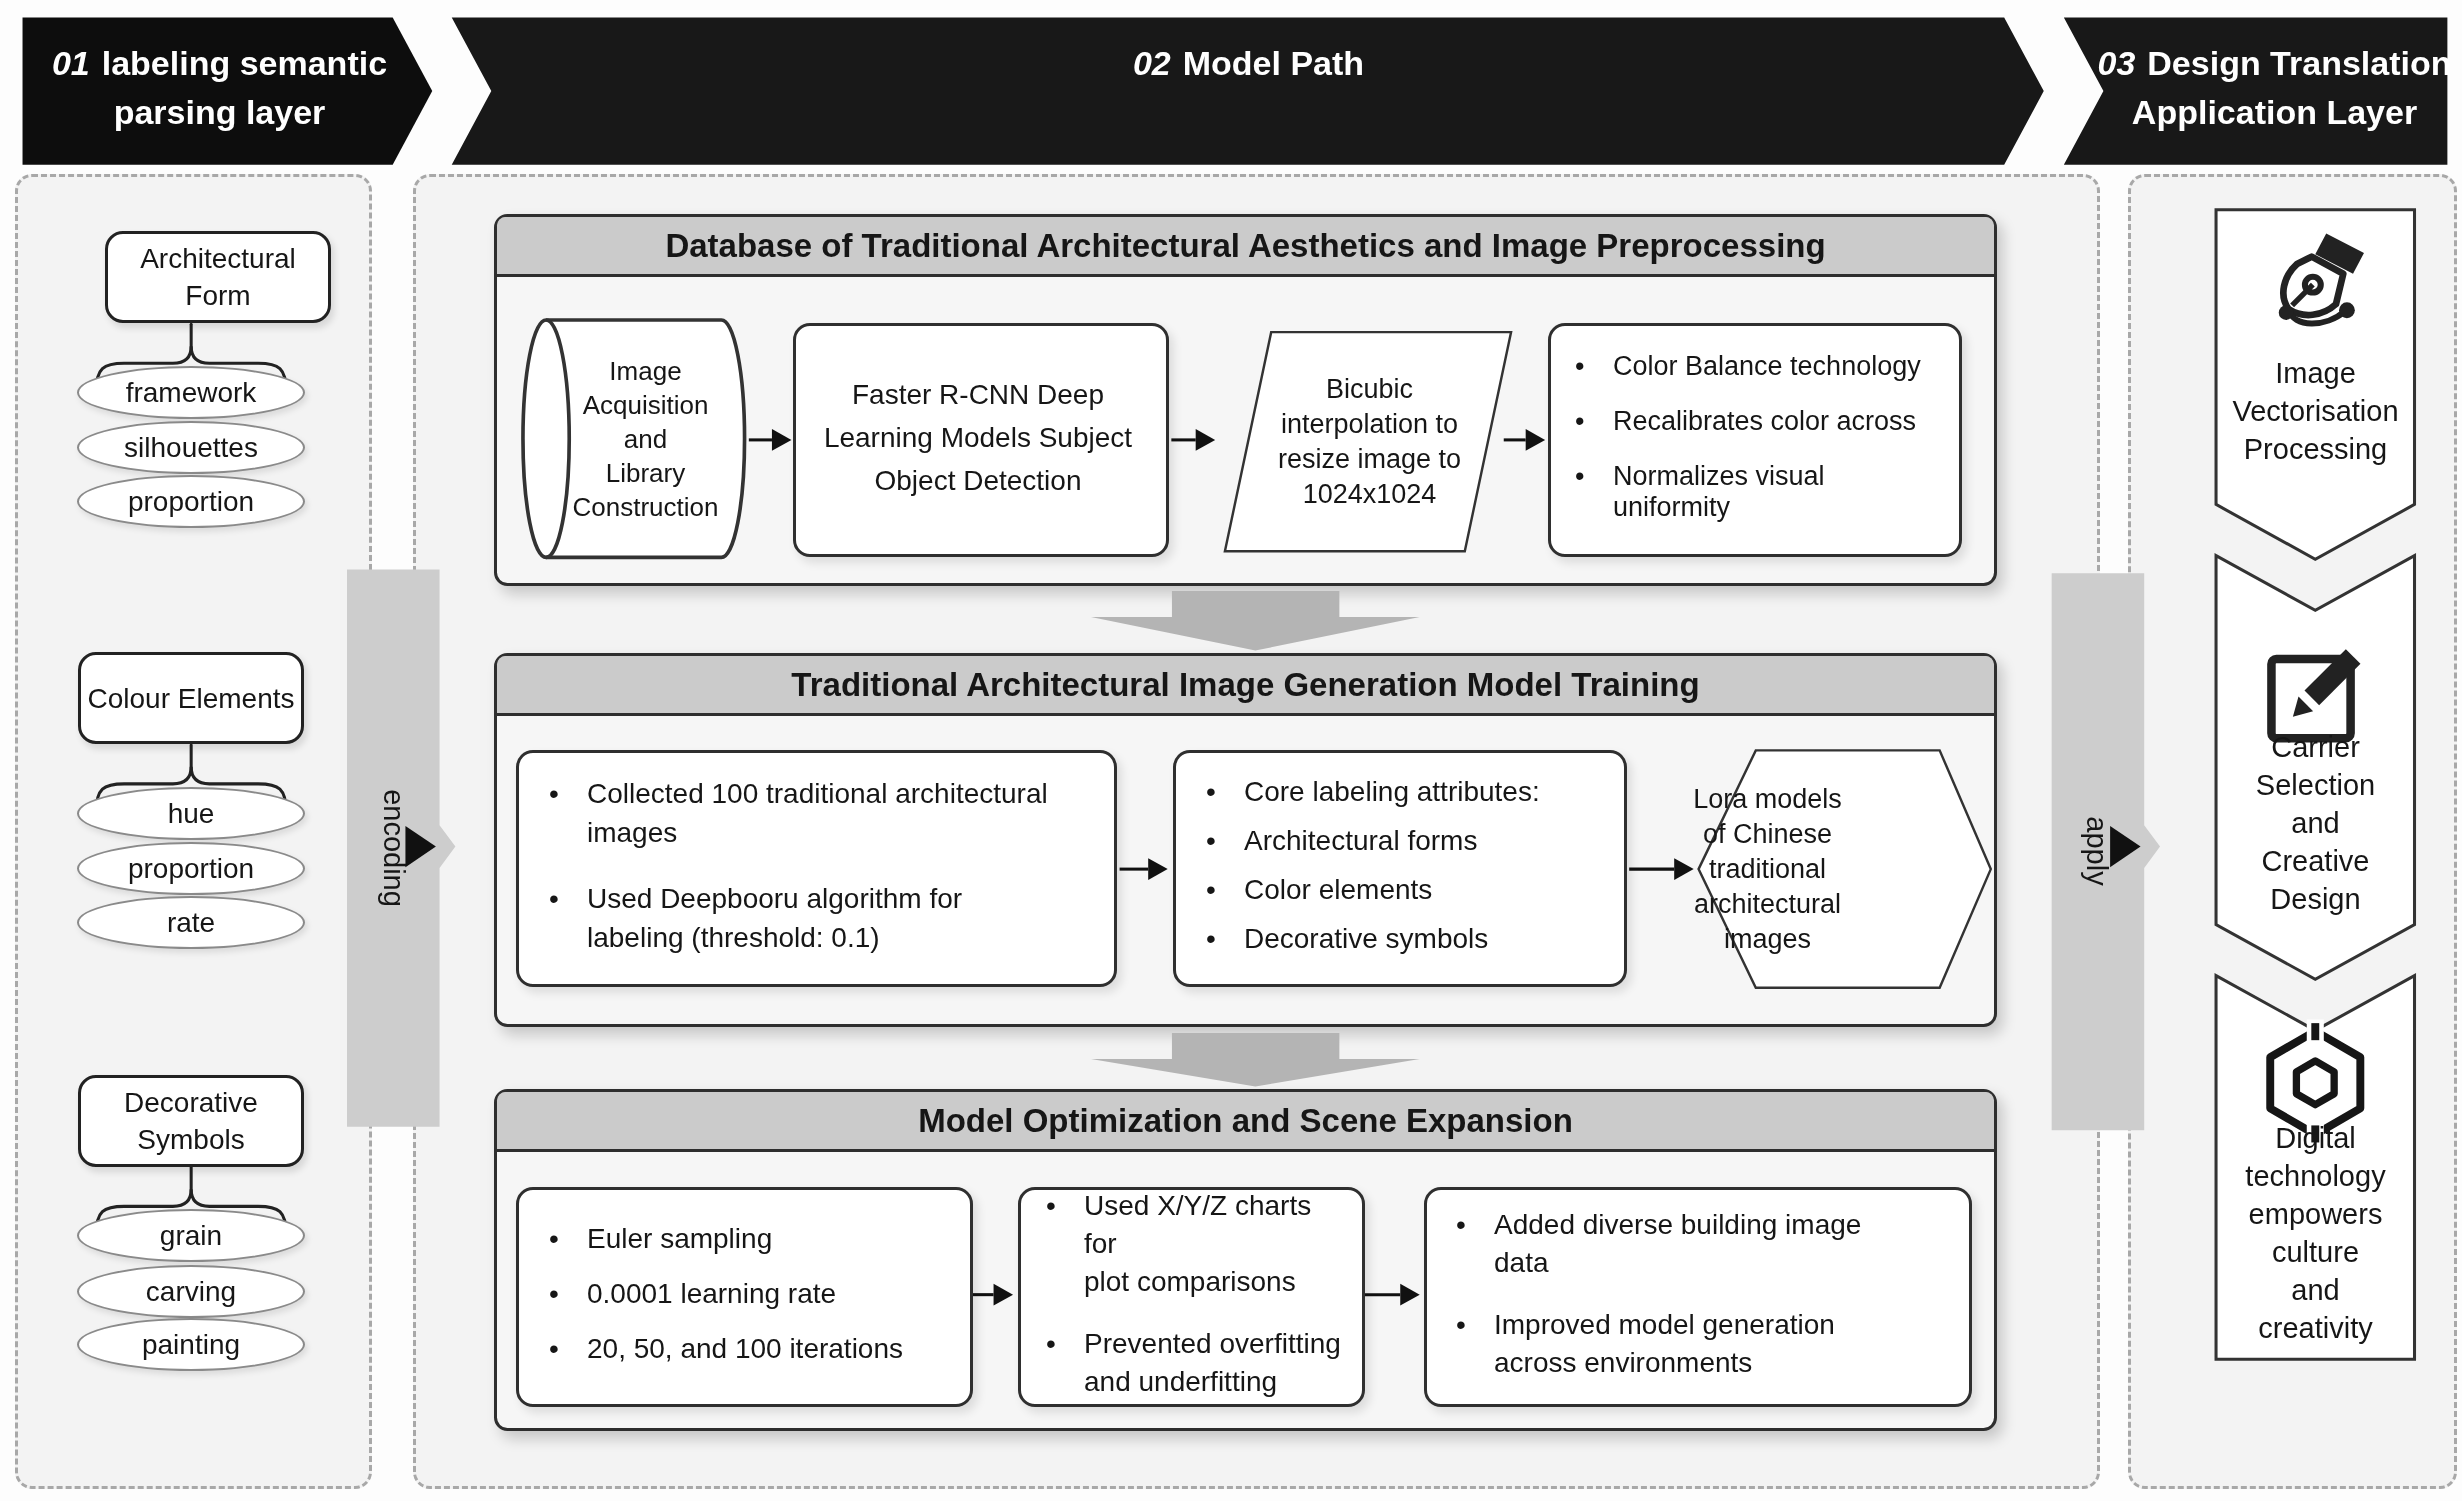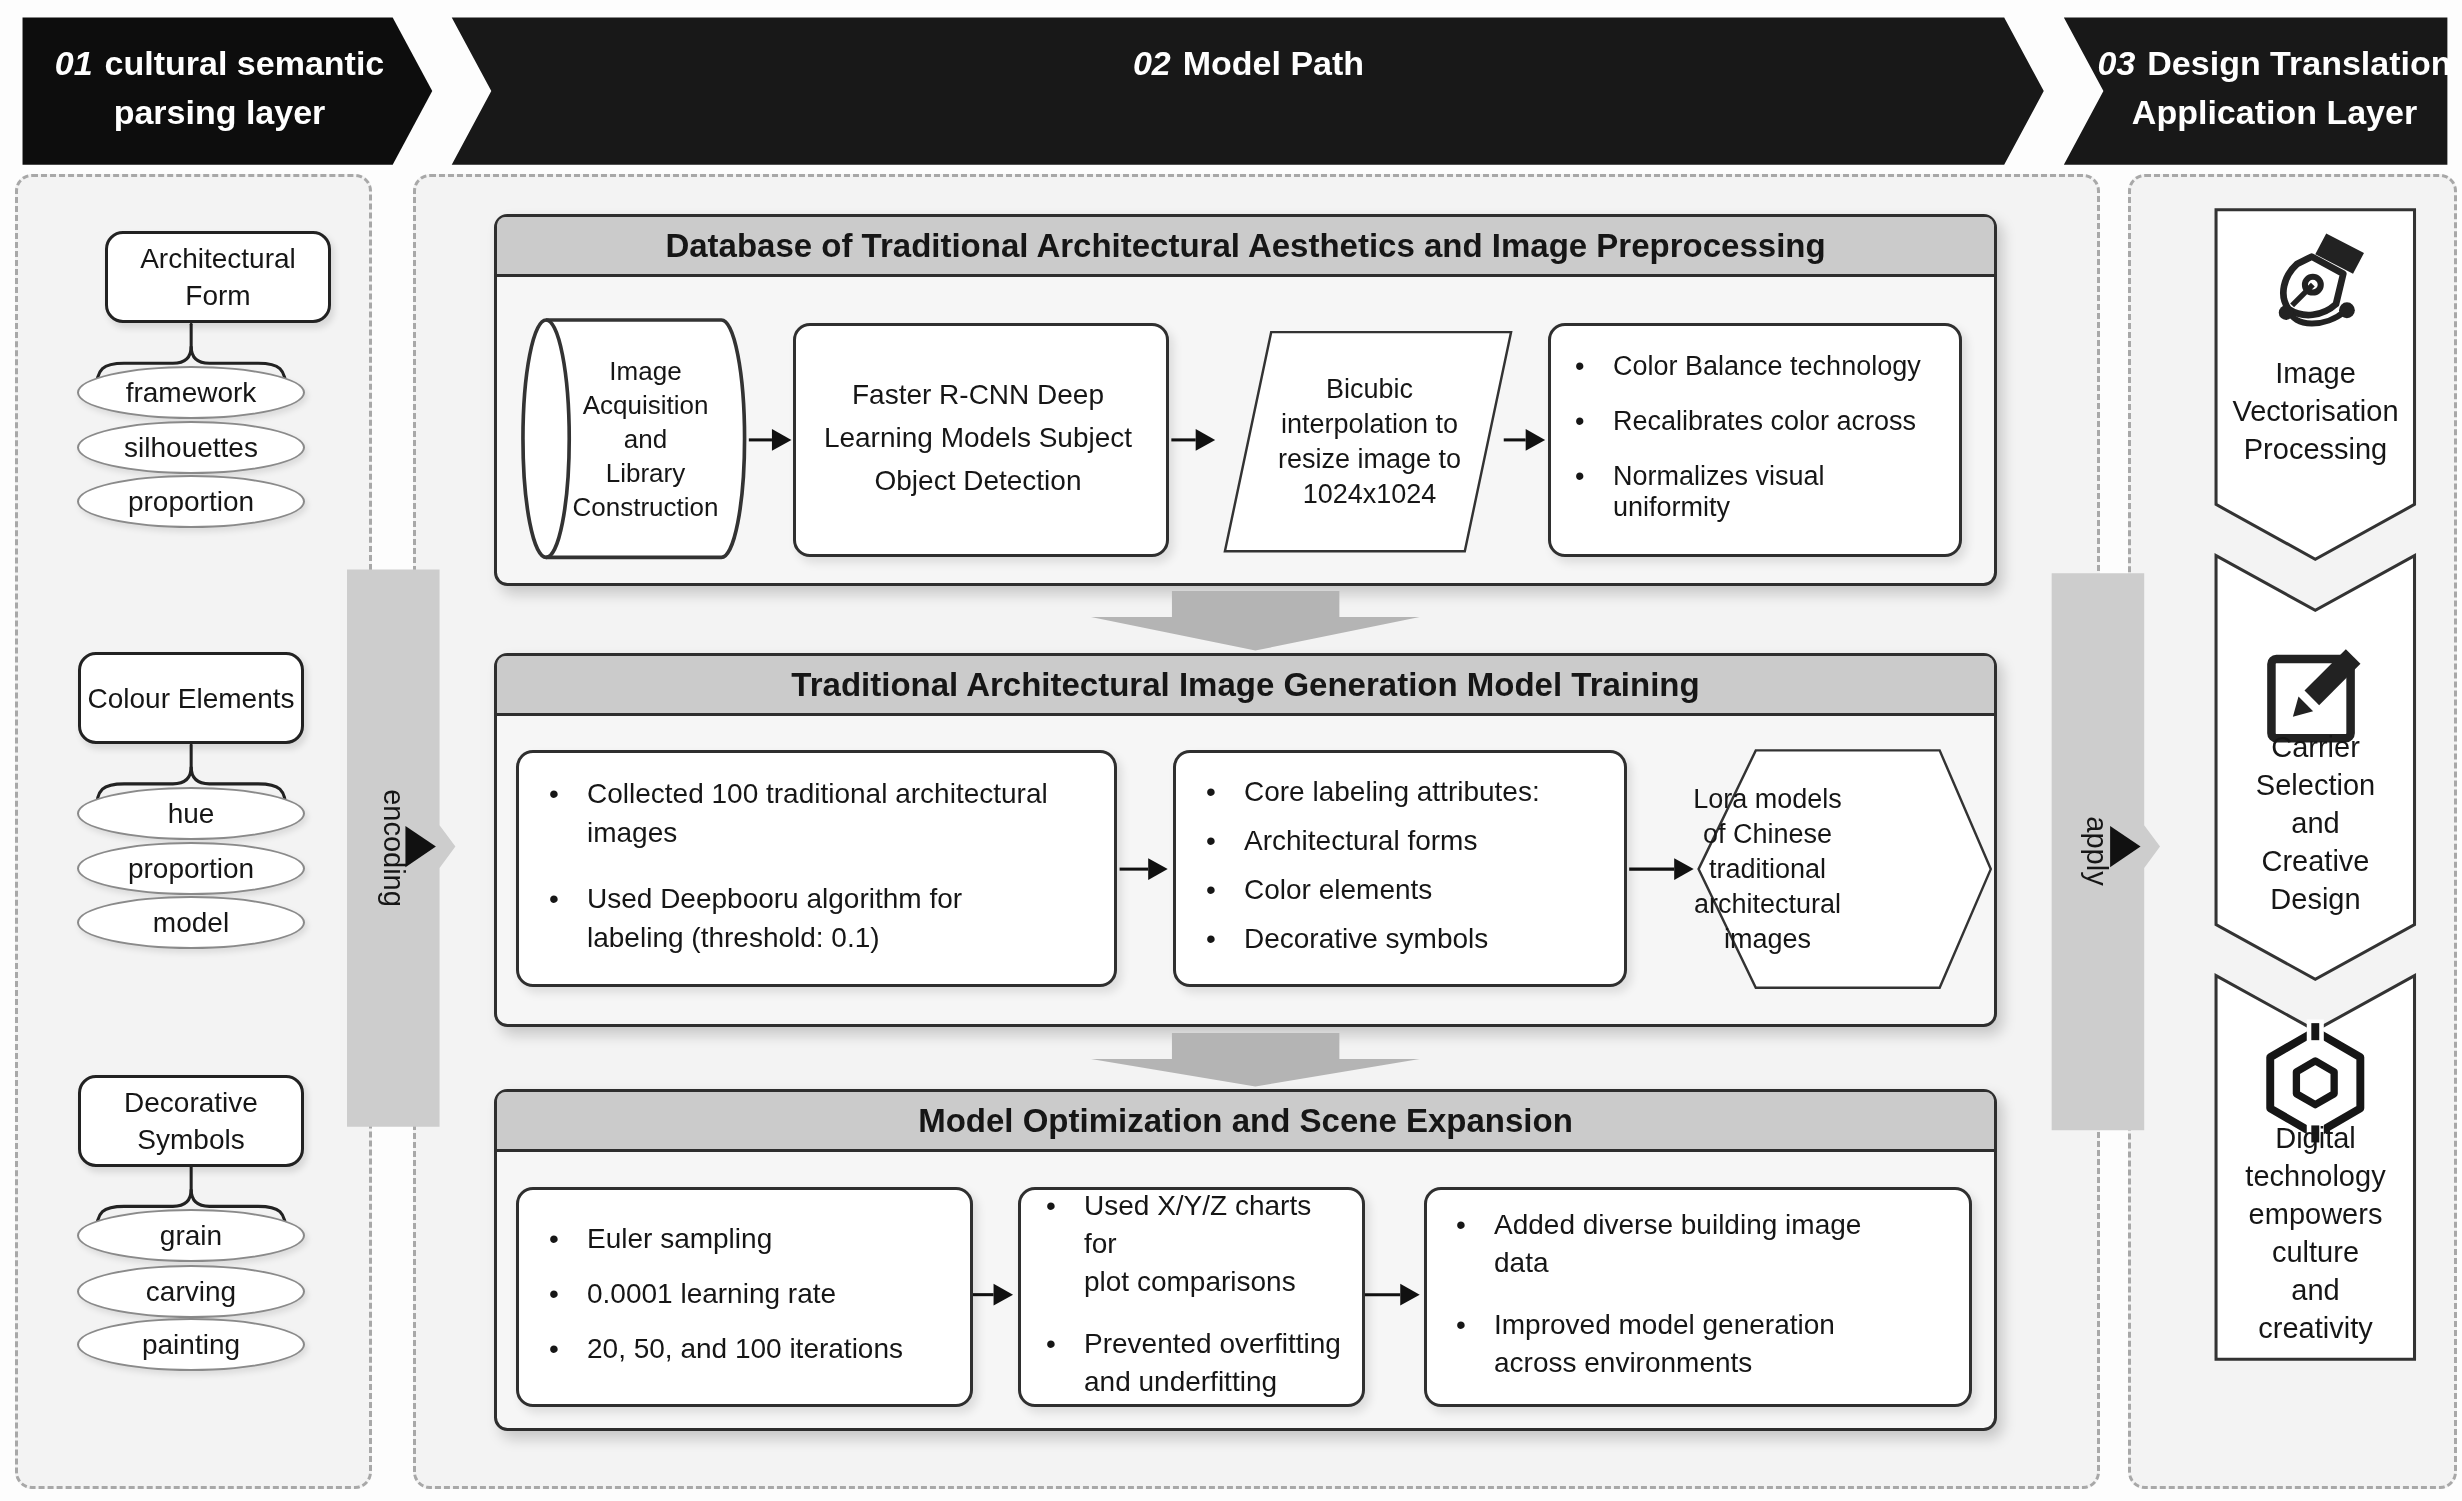--- a/index.html
+++ b/index.html
@@ -160,40 +160,40 @@
     <path d="M 0 -85 L 74 -42 L 74 42 L 0 85 L -74 42 L -74 -42 Z" fill="none" stroke="#161616" stroke-width="13" stroke-linejoin="round"></path>
     <line x1="0" y1="-104" x2="0" y2="-66" stroke="#fff" stroke-width="28"></line>
     <line x1="0" y1="66" x2="0" y2="104" stroke="#fff" stroke-width="28"></line>
     <line x1="0" y1="-98" x2="0" y2="-70" stroke="#161616" stroke-width="13"></line>
     <line x1="0" y1="70" x2="0" y2="98" stroke="#161616" stroke-width="13"></line>
     <path d="M 0 -36 L 31 -18 L 31 18 L 0 36 L -31 18 L -31 -18 Z" fill="none" stroke="#161616" stroke-width="12" stroke-linejoin="round"></path>
   </g>
 </svg>
 
 <div class="hdr-label" style="left:37px;top:39px;width:365px;">
-  <div><span class="num">01</span><span>cultural semantic</span></div>
+  <div><span class="num">01</span><span>labeling semantic</span></div>
   <div>parsing layer</div>
 </div>
 <div class="hdr-label" style="left:1005px;top:39px;width:487px;">
   <div><span class="num">02</span><span>Model Path</span></div>
 </div>
 <div class="hdr-label" style="left:2031px;top:39px;width:487px;">
   <div><span class="num">03</span><span>Design Translation</span></div>
   <div>Application Layer</div>
 </div>
 
 <div class="gtitle" style="left:78px;top:231px;width:220px;height:86px;margin-left:27px;">Architectural Form</div>
 <div class="oval" style="left:77px;top:366px;width:224px;height:49px;">framework</div>
 <div class="oval" style="left:77px;top:421px;width:224px;height:49px;">silhouettes</div>
 <div class="oval" style="left:77px;top:475px;width:224px;height:49px;">proportion</div>
 
 <div class="gtitle" style="left:78px;top:652px;width:220px;height:86px;">Colour Elements</div>
 <div class="oval" style="left:77px;top:787px;width:224px;height:49px;">hue</div>
 <div class="oval" style="left:77px;top:842px;width:224px;height:49px;">proportion</div>
-<div class="oval" style="left:77px;top:896px;width:224px;height:49px;">model</div>
+<div class="oval" style="left:77px;top:896px;width:224px;height:49px;">rate</div>
 
 <div class="gtitle" style="left:78px;top:1075px;width:220px;height:86px;">Decorative Symbols</div>
 <div class="oval" style="left:77px;top:1209px;width:224px;height:49px;">grain</div>
 <div class="oval" style="left:77px;top:1265px;width:224px;height:49px;">carving</div>
 <div class="oval" style="left:77px;top:1318px;width:224px;height:49px;">painting</div>
 
 <div class="vlabel" style="left:393px;top:848px;">encoding</div>
 <div class="vlabel" style="left:2096px;top:851px;">apply</div>
 
 <div class="ctext" style="left:557px;top:332px;width:177px;height:213px;font-size:26px;line-height:34px;">Image

